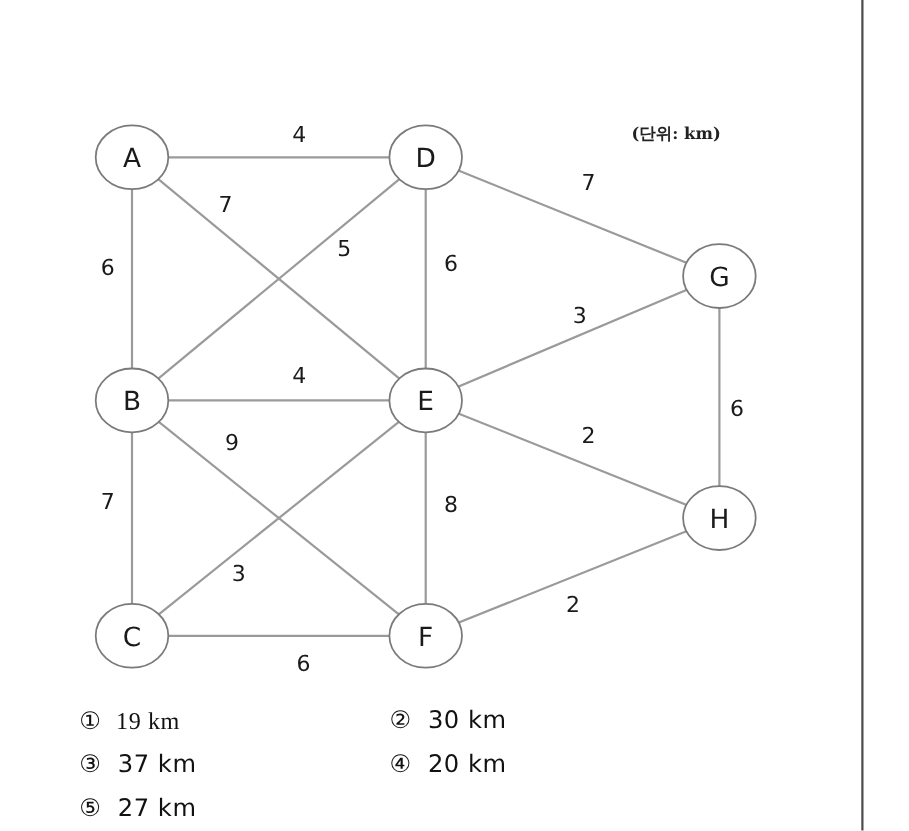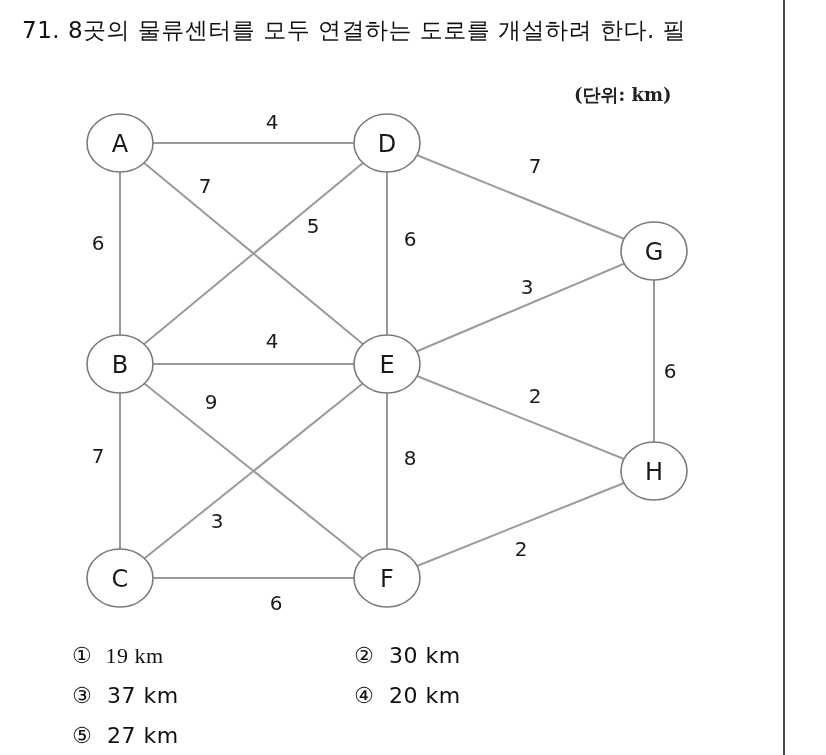--- a/index.html
+++ b/index.html
@@ -11,44 +11,40 @@
     .right-rule {
       position: absolute; left: 783px; top: 0; width: 2px; height: 755px;
       background: #4a4a4a;
     }
     .question {
       position: absolute; left: 22px; top: 14px; width: 740px;
       font-size: 23px; line-height: 32px; letter-spacing: 0.5px;
     }
     .question .line2 { padding-left: 48px; }
     .unit-note {
-      position: absolute; left: 574px; top: 83px;
+      position: absolute; left: 574px; top: 112px;
       font-family: "DejaVu Serif", "Liberation Serif", serif;
-      font-weight: bold; font-size: 18px; color: #222;
+      font-weight: bold; font-size: 15px; color: #222;
     }
     svg.graph { position: absolute; left: 0; top: 0; }
     .edge { stroke: #9a9a9a; stroke-width: 2; }
     .node-shape { fill: #ffffff; stroke: #7a7a7a; stroke-width: 1.6; }
     .node-label { font-size: 24px; fill: #1a1a1a; text-anchor: middle; dominant-baseline: central; font-family: "DejaVu Sans", "Liberation Sans", sans-serif; }
     .weight { font-size: 20px; fill: #1a1a1a; text-anchor: middle; dominant-baseline: central; font-family: "DejaVu Sans", "Liberation Sans", sans-serif; }
     .choices { position: absolute; left: 72px; top: 640px; font-size: 22px; }
     .choice { position: absolute; white-space: nowrap; height: 32px; line-height: 32px; }
     .choice .mark { display: inline-block; width: 28px; }
     .choice .val { letter-spacing: 0.5px; }
   </style>
 </head>
 <body>
 
 <div class="right-rule"></div>
 
 <div class="question">
-  <div>
-    <span>71.</span>
-    <span>8곳의 물류센터를 모두 연결하는 도로를 개설하려 한다. 필</span>
-  </div>
 </div>
 
 <div class="unit-note">(단위: km)</div>
 
 <svg class="graph" width="826" height="640">
   <g id="edges">
       <line x1="120" y1="143" x2="387" y2="143" class="edge"></line>
       <line x1="120" y1="143" x2="387" y2="364" class="edge"></line>
       <line x1="120" y1="143" x2="120" y2="364" class="edge"></line>
       <line x1="387" y1="143" x2="120" y2="364" class="edge"></line>

